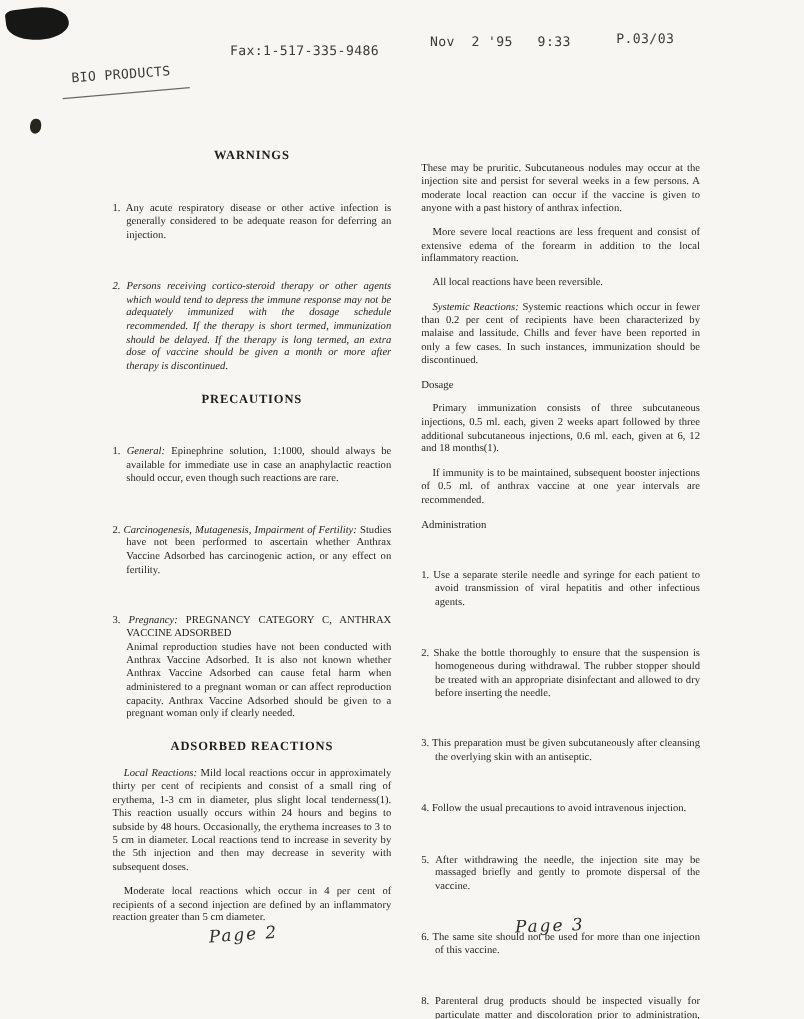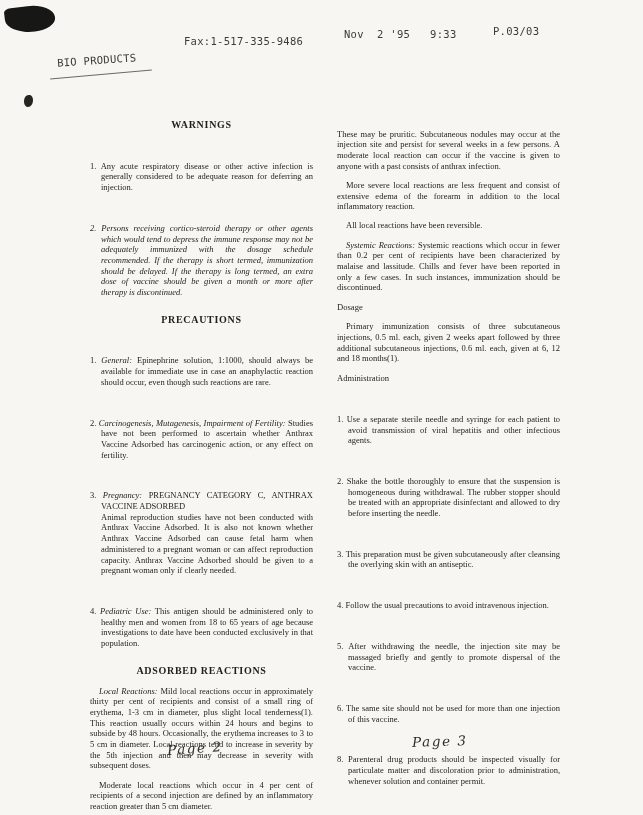--- a/index.html
+++ b/index.html
@@ -76,49 +76,45 @@
       <span>2.</span>
       <span class="ital">Carcinogenesis, Mutagenesis, Impairment of Fertility:</span>
       <span>Studies have not been performed to ascertain whether Anthrax Vaccine Adsorbed has carcinogenic action, or any effect on fertility.</span>
     </div>
     <div class="li">
       <span>3.</span>
       <span class="ital">Pregnancy:</span>
       <span>PREGNANCY CATEGORY C, ANTHRAX VACCINE ADSORBED</span>
       <div class="cont">Animal reproduction studies have not been conducted with Anthrax Vaccine Adsorbed. It is also not known whether Anthrax Vaccine Adsorbed can cause fetal harm when administered to a pregnant woman or can affect reproduction capacity. Anthrax Vaccine Adsorbed should be given to a pregnant woman only if clearly needed.</div>
     </div>
-    <div class="li">
-      <span>4.</span>
-      <span class="ital">Pediatric Use:</span>
-      <span>This antigen should be administered only to healthy men and women from 18 to 65 years of age because investigations to date have been conducted exclusively in that population.</span>
-    </div>
 
     <h3 class="sec-title sec-gap">ADSORBED REACTIONS</h3>
 
     <p class="para">
       <span class="ital">Local Reactions:</span>
       <span>Mild local reactions occur in approximately thirty per cent of recipients and consist of a small ring of erythema, 1-3 cm in diameter, plus slight local tenderness(1). This reaction usually occurs within 24 hours and begins to subside by 48 hours. Occasionally, the erythema increases to 3 to 5 cm in diameter. Local reactions tend to increase in severity by the 5th injection and then may decrease in severity with subsequent doses.</span>
     </p>
     <p class="para">Moderate local reactions which occur in 4 per cent of recipients of a second injection are defined by an inflammatory reaction greater than 5 cm diameter.</p>
 
   </div>
 
   <div class="col">
 
-    <p class="para cont">These may be pruritic. Subcutaneous nodules may occur at the injection site and persist for several weeks in a few persons. A moderate local reaction can occur if the vaccine is given to anyone with a past consists of anthrax infection.</p>
+    <p class="para cont">These may be pruritic. Subcutaneous nodules may occur at the injection site and persist for several weeks in a few persons. A moderate local reaction can occur if the vaccine is given to anyone with a past history of anthrax infection.</p>
     <p class="para">More severe local reactions are less frequent and consist of extensive edema of the forearm in addition to the local inflammatory reaction.</p>
     <p class="para">All local reactions have been reversible.</p>
     <p class="para">
       <span class="ital">Systemic Reactions:</span>
       <span>Systemic reactions which occur in fewer than 0.2 per cent of recipients have been characterized by malaise and lassitude. Chills and fever have been reported in only a few cases. In such instances, immunization should be discontinued.</span>
     </p>
 
 
     <div class="sub-head">Dosage</div>
     <p class="para">Primary immunization consists of three subcutaneous injections, 0.5 ml. each, given 2 weeks apart followed by three additional subcutaneous injections, 0.6 ml. each, given at 6, 12 and 18 months(1).</p>
+    <p class="para">If immunity is to be maintained, subsequent booster injections of 0.5 ml. of anthrax vaccine at one year intervals are recommended.</p>
 
     <div class="sub-head">Administration</div>
 
     <div class="li">
       <span>1.</span>
       <span>Use a separate sterile needle and syringe for each patient to avoid transmission of viral hepatitis and other infectious agents.</span>
     </div>
     <div class="li">
       <span>2.</span>
       <span>Shake the bottle thoroughly to ensure that the suspension is homogeneous during withdrawal. The rubber stopper should be treated with an appropriate disinfectant and allowed to dry before inserting the needle.</span>

